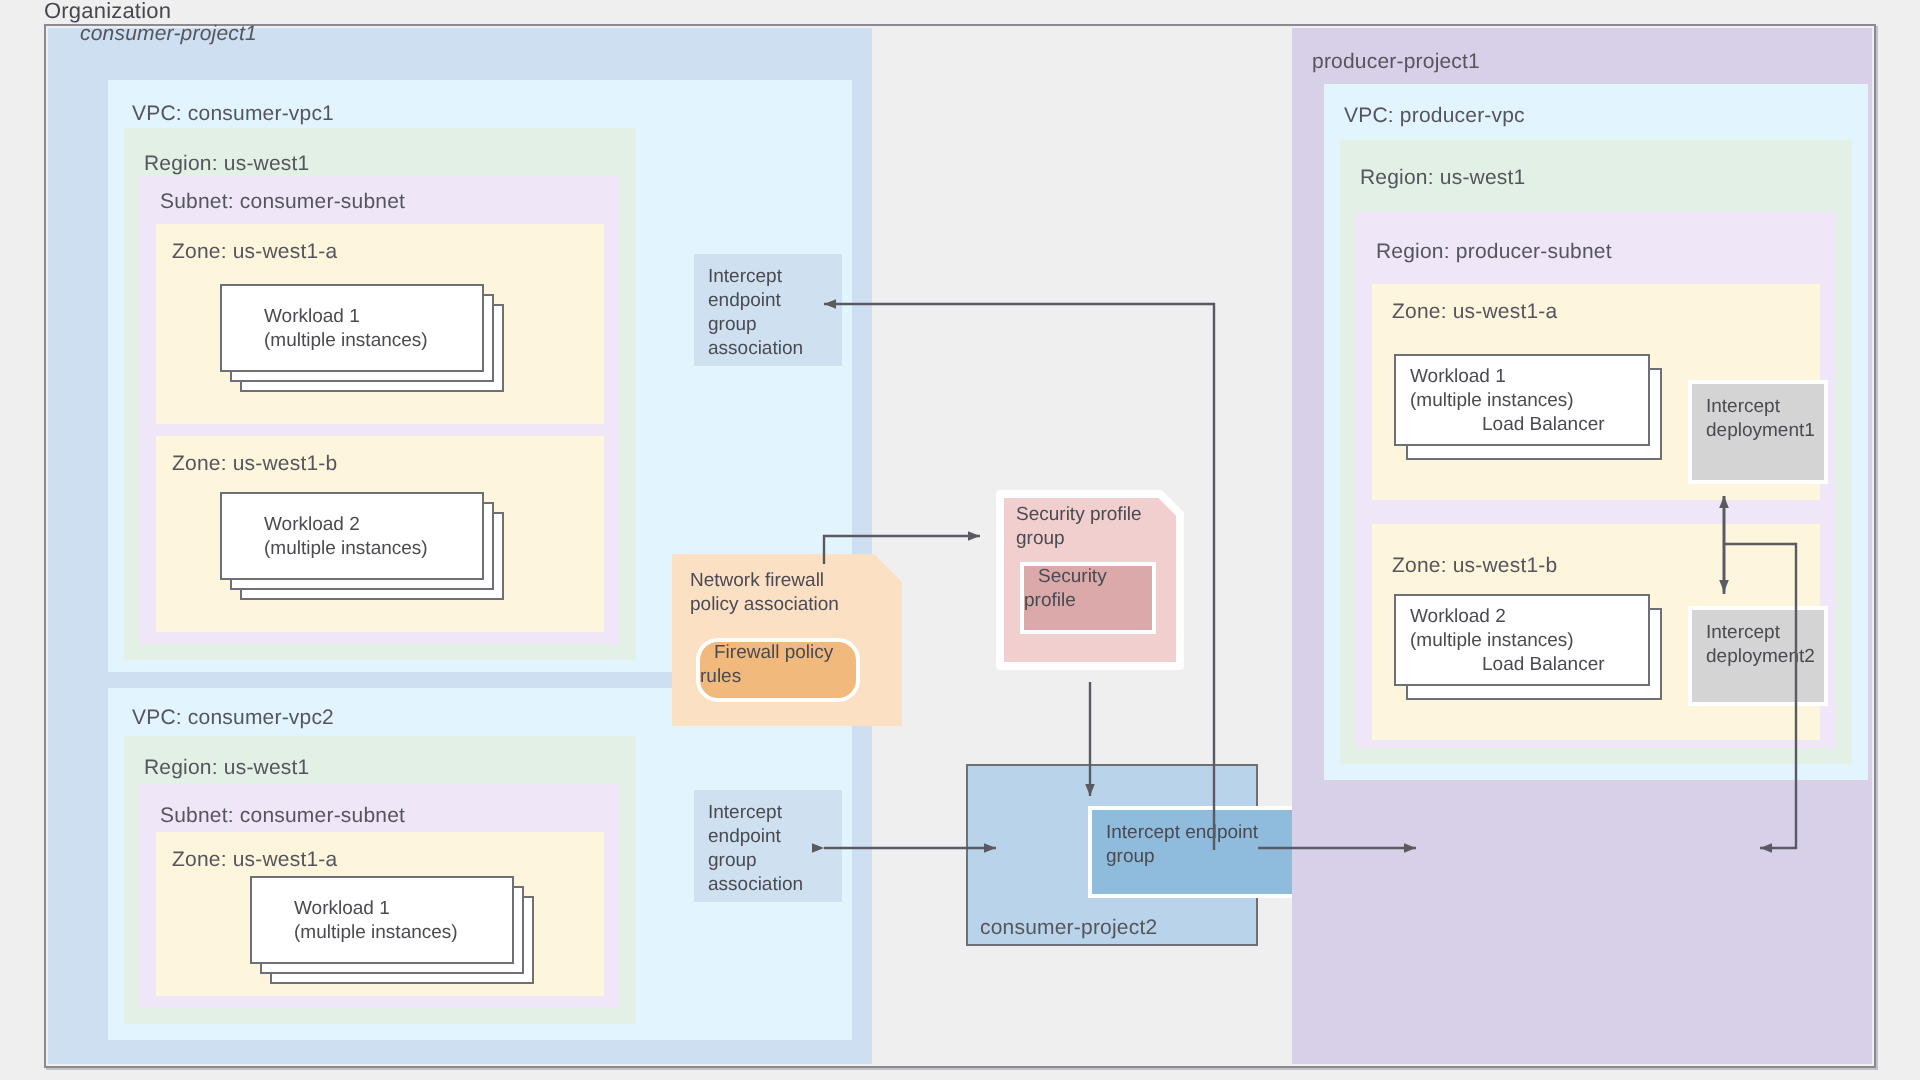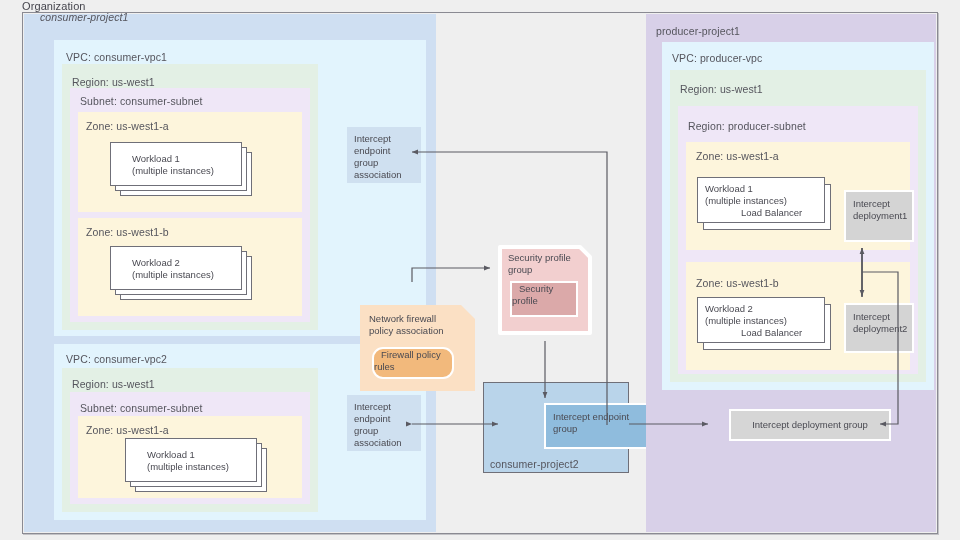--- a/index.html
+++ b/index.html
@@ -119,21 +119,21 @@
 association</span>
   </div>
 
   <div class="node node-lightblue" style="left:331px;top:395px;width:74px;height:56px;">
     <span class="node-txt">Intercept
 endpoint
 group
 association</span>
   </div>
 
-  <div class="folded" style="left:360px;top:277px;width:115px;height:86px;margin-top:28px;">
+  <div class="folded" style="left:336px;top:277px;width:115px;height:86px;">
     <svg class="inner" width="115" height="86" viewBox="0 0 115 86">
       <path d="M0 0 H101 L115 14 V86 H0 Z" fill="#fbe0c4"></path>
     </svg>
     <span class="ftext" style="left:9px;top:8px;">Network firewall
 policy association</span>
     <div class="sub-chip chip-orange" style="left:12px;top:42px;width:82px;height:32px;border-radius:11px;">
       <span class="chip-txt">Firewall policy
 rules</span>
     </div>
   </div>
@@ -190,23 +190,20 @@
     <div class="card" style="left:0px;top:0px;width:128px;height:46px;"></div>
     <div class="card-text" style="left:8px;top:6px;">Workload 2
 (multiple instances)</div>
     <div class="card-text" style="left:44px;top:30px;">Load Balancer</div>
   </div>
   <div class="node node-gray" style="left:828px;top:303px;width:70px;height:50px;">
     <span class="node-txt">Intercept
 deployment2</span>
   </div>
 
-  <div class="node node-graygrp" style="left:713px;top:409px;width:162px;height:32px;align-items:center;justify-content:center;">
-    <span class="node-txt" style="padding:0;">Intercept deployment group</span>
-  </div>
 
   <svg id="wires">
     <defs>
       <marker id="ah" markerWidth="7" markerHeight="7" refX="6" refY="3" orient="auto" markerUnits="userSpaceOnUse">
         <path d="M0,0.6 L6,3 L0,5.4 Z" fill="#5a5a62"></path>
       </marker>
       <marker id="ahs" markerWidth="7" markerHeight="7" refX="6" refY="3" orient="auto" markerUnits="userSpaceOnUse">
         <path d="M0,0.6 L6,3 L0,5.4 Z" fill="#5a5a62"></path>
       </marker>
     </defs>

